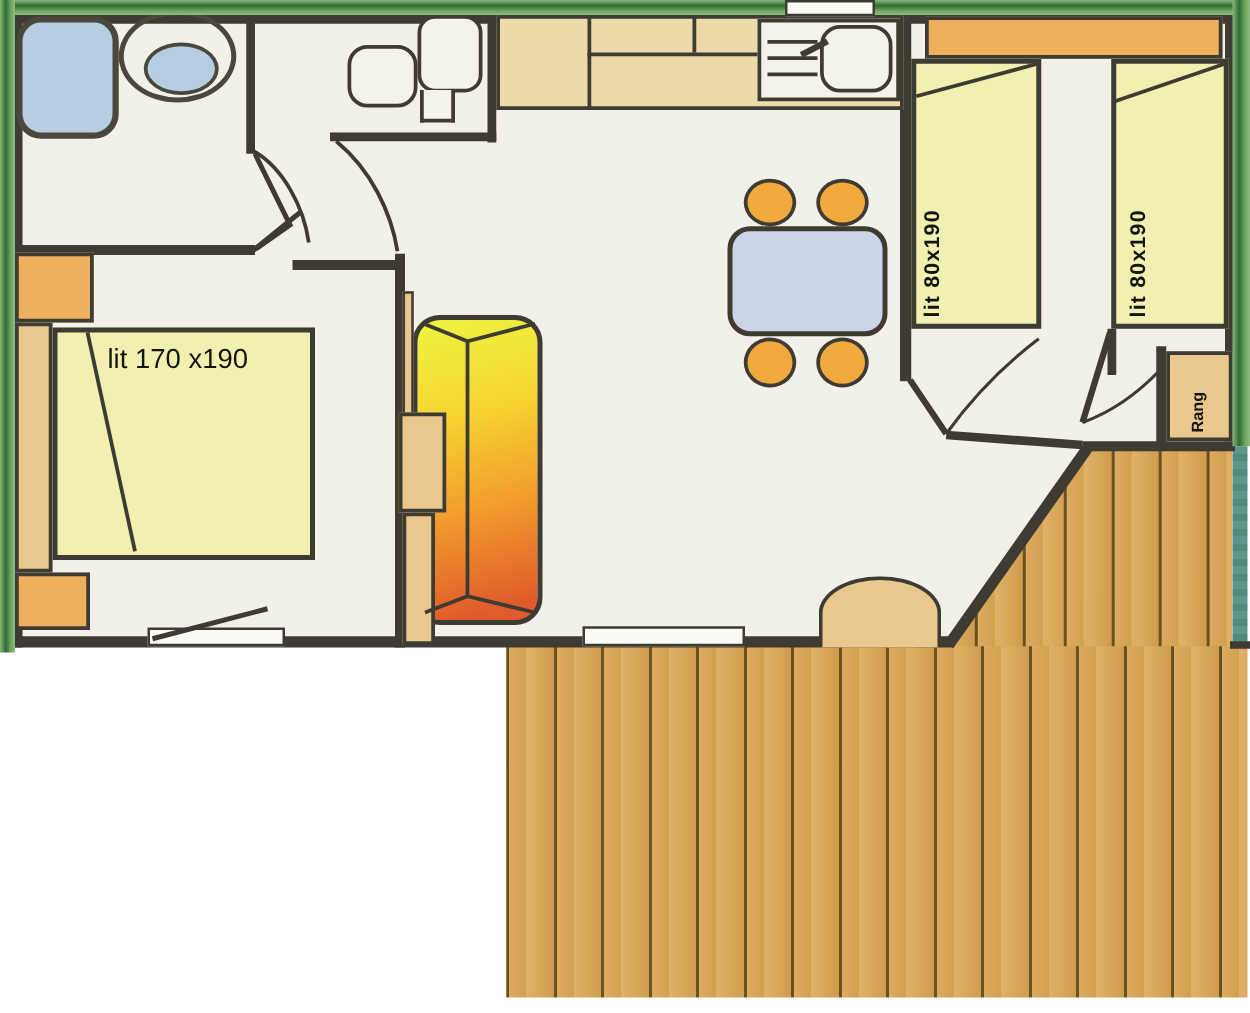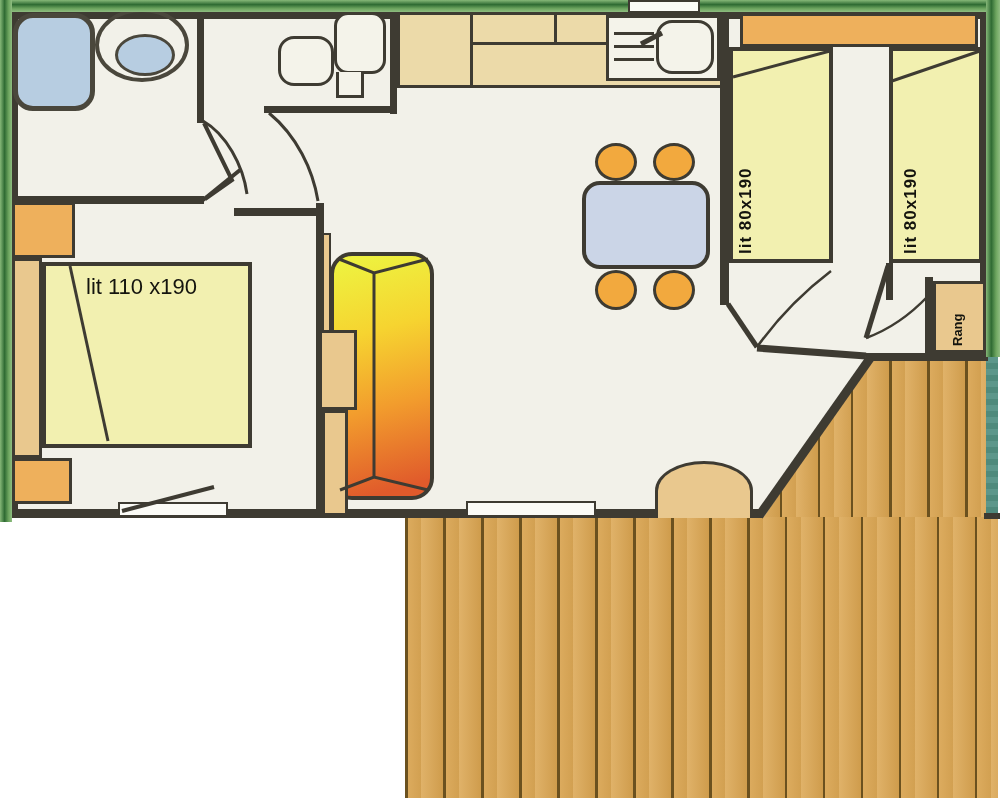--- a/index.html
+++ b/index.html
@@ -119,21 +119,21 @@
 
   <div class="abs sofa z3" style="left:330px;top:252px;width:104px;height:248px"></div>
   <div class="abs tan-f z3" style="left:322px;top:233px;width:9px;height:99px;border:2px solid #3e3b32;box-sizing:border-box"></div>
   <div class="abs tan-f outline3 z3" style="left:319px;top:330px;width:38px;height:80px"></div>
   <div class="abs tan-f outline3 z3" style="left:322px;top:410px;width:26px;height:106px"></div>
 
   <div class="abs orange-f outline3 z3" style="left:12px;top:202px;width:63px;height:56px"></div>
   <div class="abs tan-f outline3 z3" style="left:12px;top:258px;width:30px;height:200px"></div>
   <div class="abs orange-f outline3 z3" style="left:12px;top:458px;width:60px;height:46px"></div>
   <div class="abs bed outline4 z3" style="left:42px;top:262px;width:210px;height:186px"></div>
-  <div class="abs label-h z6" style="left:86px;top:274px">lit 110 x190</div>
+  <div class="abs label-h z6" style="left:86px;top:274px">lit 170 x190</div>
 
   <div class="abs window z4" style="left:118px;top:502px;width:110px;height:15px"></div>
   <div class="abs window z4" style="left:466px;top:501px;width:130px;height:16px"></div>
   <div class="abs arch-seat z4" style="left:655px;top:461px;width:98px;height:57px"></div>
 
   <svg class="overlay" width="1000" height="810" viewBox="0 0 1000 810">
     <g stroke="#3e3b32" fill="none">
 
       <path d="M70,266 L108,441" stroke-width="3"></path>
       <path d="M733,77 L830,51" stroke-width="3"></path>

